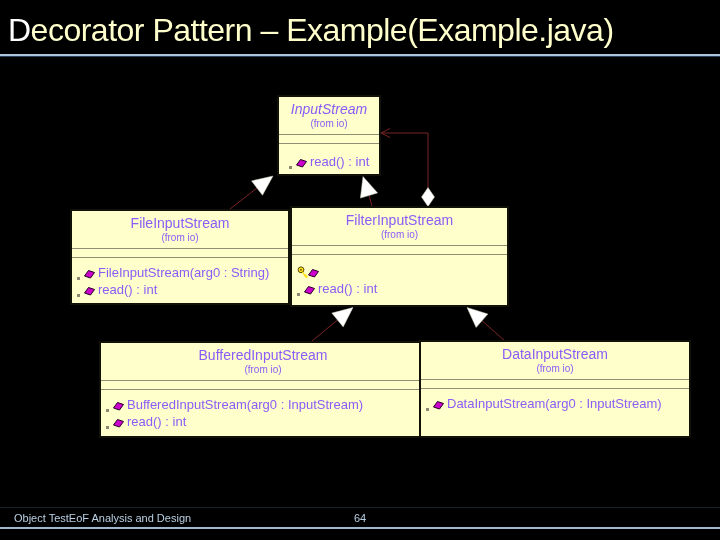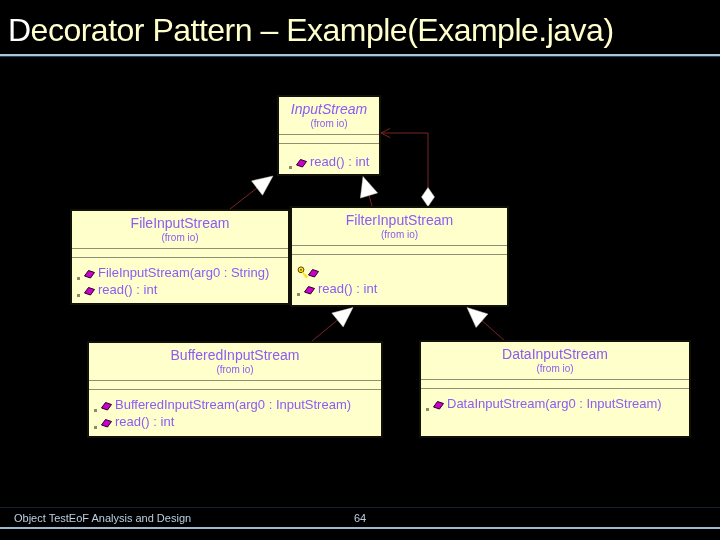--- a/index.html
+++ b/index.html
@@ -24,21 +24,21 @@
   .tick{width:3px;height:3px;background:#8a8a70;margin-right:3px;flex:none;}
   .m-icon{flex:none;margin-right:2px;}
   .k-icon{flex:none;margin-right:-2px;}
 
   #cls-input{left:277px;top:95px;width:104px;height:81px;}
   #cls-input .cls-name{font-style:italic;}
   #cls-input .cls-methods{padding-top:8px;padding-left:10px;}
   #cls-file{left:70px;top:209px;width:220px;height:96px;}
   #cls-filter{left:290px;top:206px;width:219px;height:101px;}
   #cls-filter .cls-methods{padding-top:7px;}
-  #cls-buffered{left:87px;top:341px;width:296px;height:97px;}
+  #cls-buffered{left:99px;top:341px;width:328px;height:97px;}
   #cls-data{left:393px;top:340px;width:272px;height:98px;margin-left:26px;}
 
   
   .connectors{position:absolute;left:0;top:0;pointer-events:none;}
   .connectors line,.connectors polyline{stroke:#7A2525;stroke-width:1;fill:none;}
   .connectors polygon{fill:#FFFFFF;stroke:#C9C9B4;stroke-width:0.5;}
 
   
   .footer-rule-top{position:absolute;left:0;top:507px;width:720px;height:1px;background:#16222E;}
   .footer-text{position:absolute;left:14px;top:512px;font-size:11px;color:#B9CFE2;}

